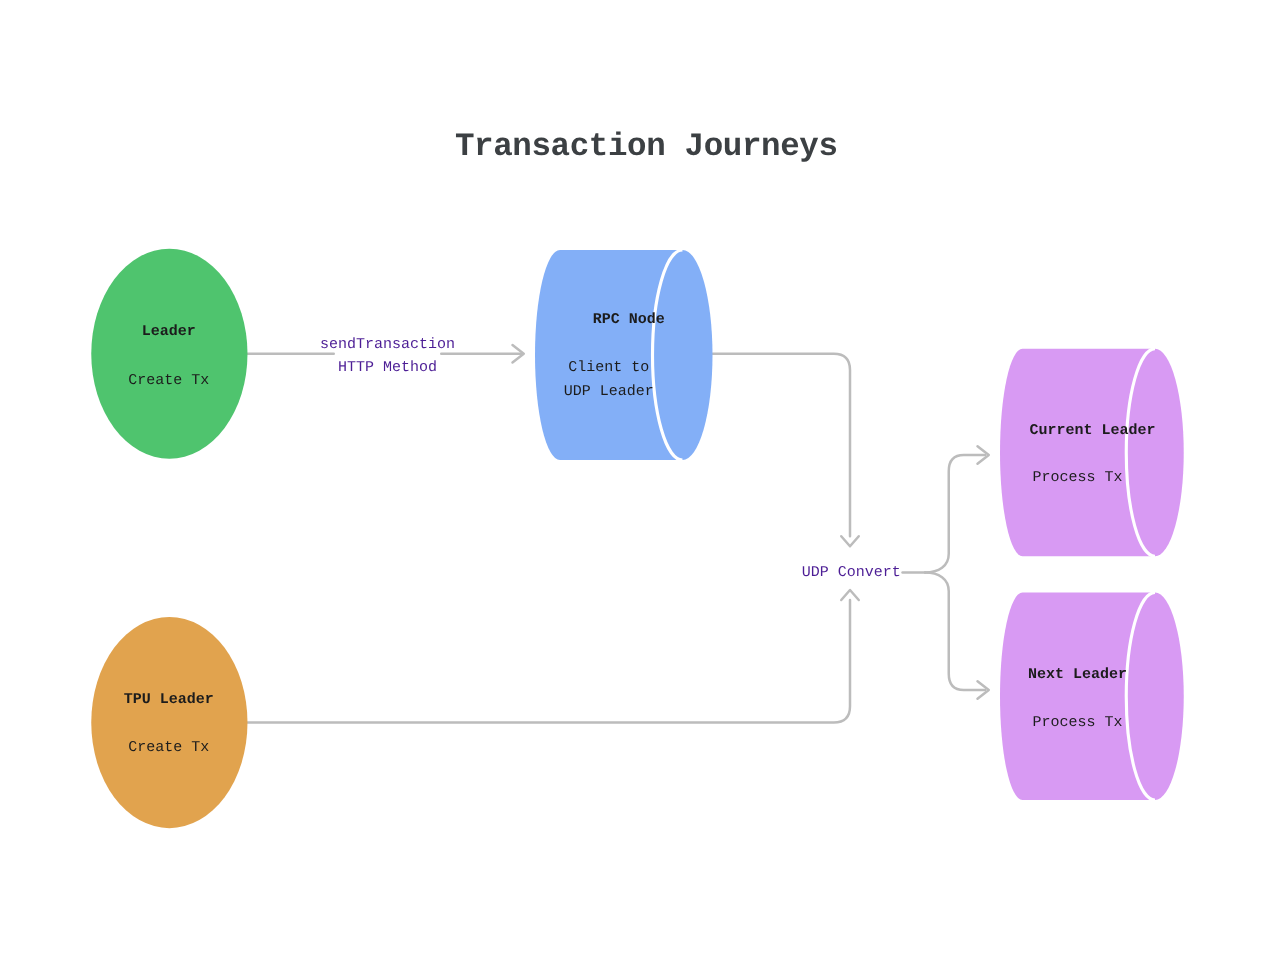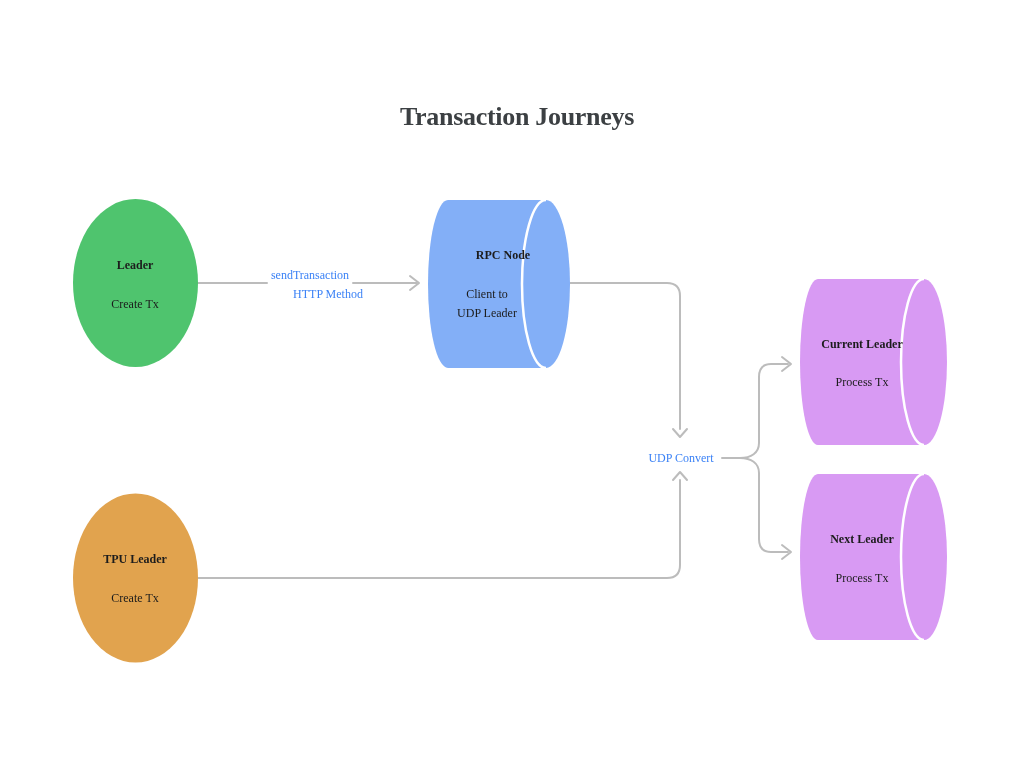--- a/index.html
+++ b/index.html
@@ -2,34 +2,34 @@
 <html><head>
 <meta charset="utf-8">
 <style>
   html, body { margin: 0; padding: 0; background: #fff; }
   .stage {
     position: relative;
     width: 1024px;
     height: 768px;
     background: #ffffff;
     overflow: hidden;
-    font-family: Liberation Serif, serif;
+    font-family: Liberation Mono, monospace;
   }
   .stage svg { position: absolute; left: 0; top: 0; }
   .lbl {
     position: absolute;
     transform: translate(-50%, -50%);
     white-space: nowrap;
     font-size: 12px;
     line-height: 1;
     color: #1c1c1c;
     text-align: center;
   }
   .lbl.b { font-weight: bold; }
-  .lbl.edge { color: #3b82f6; }
+  .lbl.edge { color: #4c1d95; }
   .title {
     position: absolute;
     transform: translate(-50%, -50%);
     white-space: nowrap;
     font-size: 26px;
     font-weight: 600;
     letter-spacing: -0.3px;
     color: #3c4043;
   }
 </style>
@@ -84,23 +84,23 @@
   <div class="lbl b" style="left:135px; top:265px;">Leader</div>
   <div class="lbl" style="left:135px; top:304px;">Create Tx</div>
 
   <div class="lbl b" style="left:135px; top:559px;">TPU Leader</div>
   <div class="lbl" style="left:135px; top:598px;">Create Tx</div>
 
   <div class="lbl b" style="left:487px; top:255px;padding-left:32px;">RPC Node</div>
   <div class="lbl" style="left:487px; top:294px;">Client to</div>
   <div class="lbl" style="left:487px; top:313px;">UDP Leader</div>
 
-  <div class="lbl b" style="left:862px; top:344px;">Current Leader</div>
+  <div class="lbl b" style="left:862px; top:344px;padding-left:24px;">Current Leader</div>
   <div class="lbl" style="left:862px; top:382px;">Process Tx</div>
 
   <div class="lbl b" style="left:862px; top:539px;">Next Leader</div>
   <div class="lbl" style="left:862px; top:578px;">Process Tx</div>
 
   <div class="lbl edge" style="left:310px; top:275px;">sendTransaction</div>
-  <div class="lbl edge" style="left:328px; top:294px;">HTTP Method</div>
+  <div class="lbl edge" style="left:310px; top:294px;">HTTP Method</div>
   <div class="lbl edge" style="left:681px; top:458px;">UDP Convert</div>
 
 </div>
 
 </body></html>

